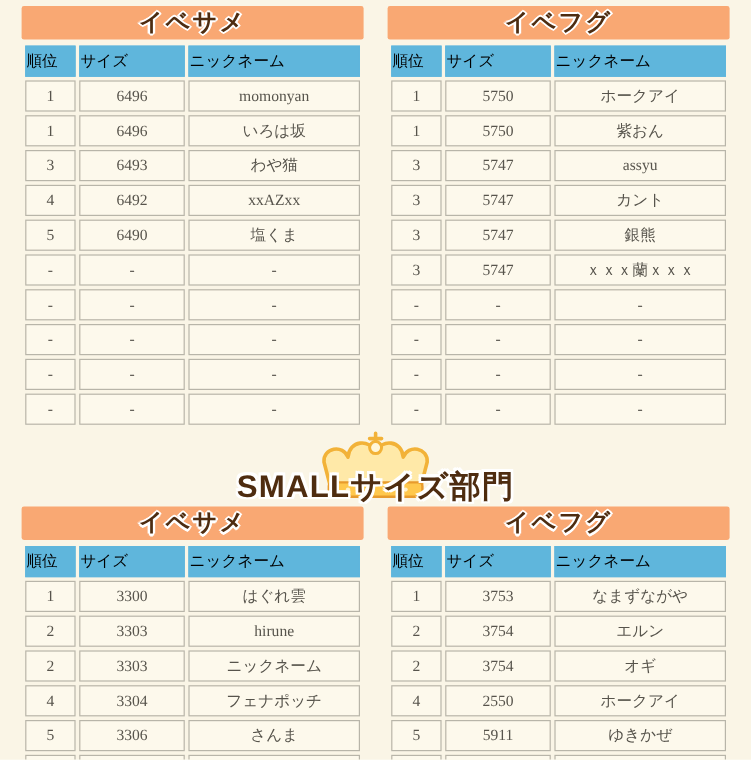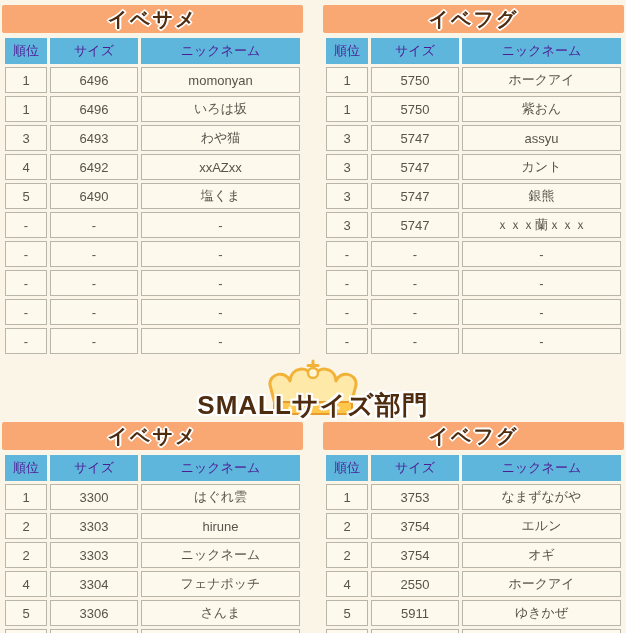--- a/index.html
+++ b/index.html
@@ -2,39 +2,39 @@
 <html><head>
 <meta charset="utf-8">
 <style>
   html,body { margin:0; padding:0; }
   body { font-family:"Liberation Sans","DejaVu Sans",sans-serif; }
   .page {
     position:relative; width:626px; height:633px;
     background:#FAF5E6; overflow:hidden; box-sizing:border-box;
   }
   .tables-row {
-    display:flex; gap:20px; padding:0 2px; margin-top:5px;
+    display:flex; gap:20px; padding:0 18px; margin-top:5px;font-family:Liberation Serif, serif;
   }
   .rank-block { flex:1; min-width:0; }
   .title-band {
     height:28px; line-height:28px; background:#F9A873;
     border-radius:2px; text-align:center;
     font-size:20px; font-weight:bold; letter-spacing:2px;
     color:#4E2C10; margin-bottom:2px;
     text-shadow:-2px 0 0 #FFF,2px 0 0 #FFF,0 -2px 0 #FFF,0 2px 0 #FFF,
                 -1px -1px 0 #FFF,1px -1px 0 #FFF,-1px 1px 0 #FFF,1px 1px 0 #FFF;
   }
   table.rank-table {
     width:100%; border-collapse:separate; border-spacing:3px;
     table-layout:fixed;
   }
   table.rank-table th {
     background:#5FB6DC; border:1px solid #5FB6DC;
-    color:#4c1d95; font-size:13px; font-weight:normal;
-    height:24px; text-align:center; padding:0; overflow:hidden;
+    color:#000000; font-size:13px; font-weight:normal;
+    height:24px; text-align:left; padding:0; overflow:hidden;
   }
   table.rank-table td {
     background:#FDF9EC; border:1px solid #B8B5A9;
     color:#57544C; font-size:13px; height:24px;
     text-align:center; padding:0; overflow:hidden; white-space:nowrap;
   }
   .col0 { width:40px; }
   .col1 { width:86px; }
   .small-heading {
     position:relative; height:60px; margin-top:0;

